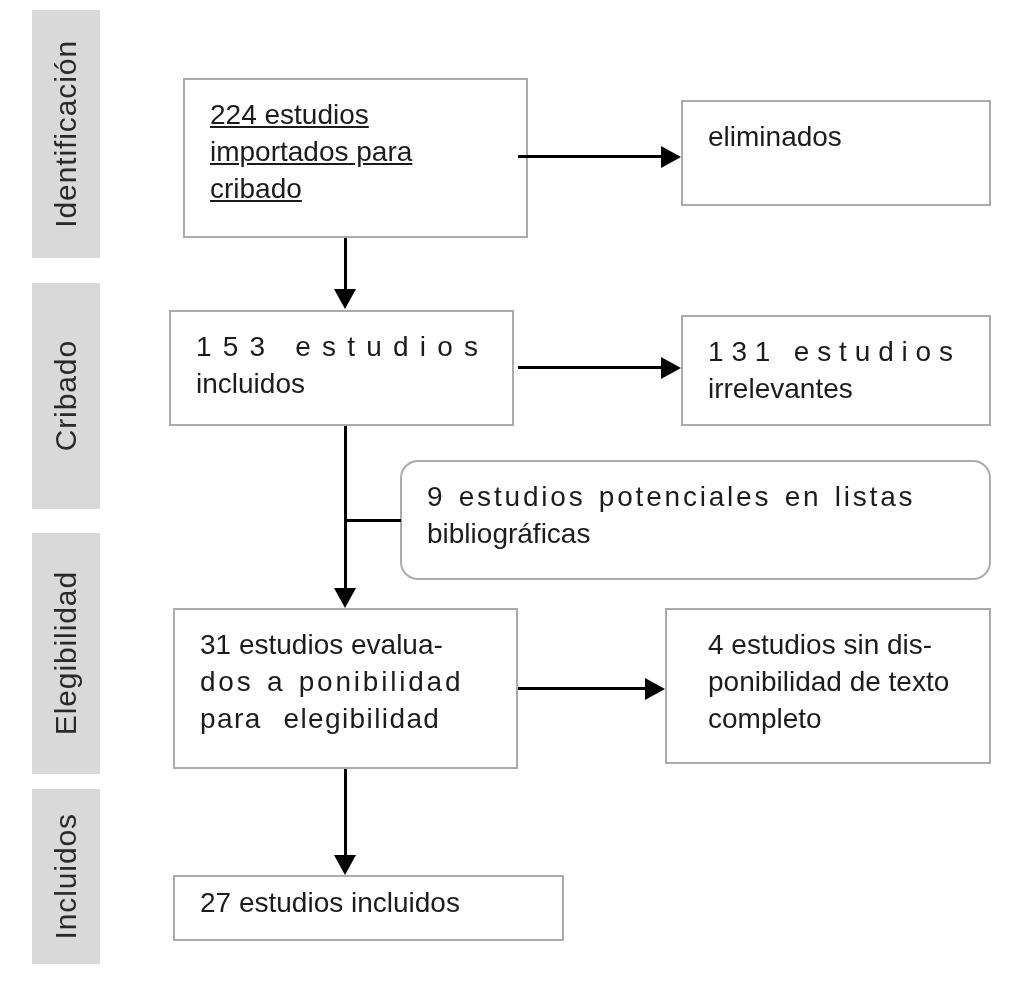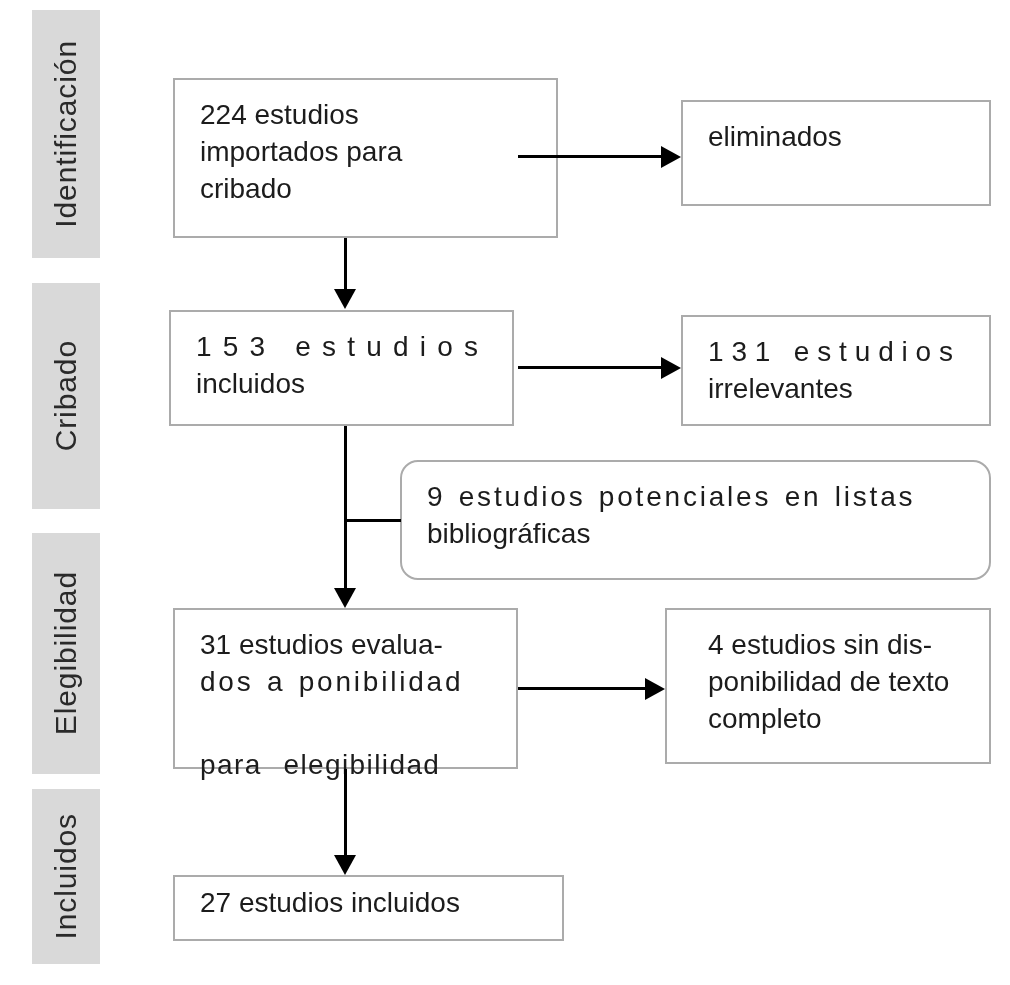--- a/index.html
+++ b/index.html
@@ -38,21 +38,21 @@
     box-sizing: border-box;
     padding: 16px 25px;
     font-size: 28px;
     line-height: 37px;
   }
   .bline { white-space: nowrap; }
   .ls-xwide { letter-spacing: 0.40em; }
   .ls-wide  { letter-spacing: 0.28em; }
   .ls-med   { letter-spacing: 0.20em; }
   .ls-sm    { letter-spacing: 0.10em; word-spacing: 0.10em; }
-  .ls-just  { letter-spacing: 0.05em; word-spacing: 0.45em; margin-top: 46px; }
+  .ls-just  { letter-spacing: 0.05em; word-spacing: 0.45em; }
   
   .hline { position: absolute; height: 3px; background: #000; }
   .vline { position: absolute; width: 3px; background: #000; }
   .ah-right {
     position: absolute; width: 0; height: 0;
     border-top: 11px solid transparent;
     border-bottom: 11px solid transparent;
     border-left: 20px solid #000;
   }
   .ah-down {
@@ -73,21 +73,21 @@
   <div class="stage" style="top:283px; height:226px;">
     <span class="stage-label">Cribado</span>
   </div>
   <div class="stage" style="top:533px; height:241px;">
     <span class="stage-label">Elegibilidad</span>
   </div>
   <div class="stage" style="top:789px; height:175px;">
     <span class="stage-label">Incluidos</span>
   </div>
 
-  <div class="box" style="left:173px; top:78px; width:385px; height:160px;">
+  <div class="box" style="left:183px; top:78px; width:345px; height:160px;text-decoration:underline;">
     <div class="bline">224 estudios</div>
     <div class="bline">importados para</div>
     <div class="bline">cribado</div>
   </div>
 
   <div class="box" style="left:681px; top:100px; width:310px; height:106px;">
     <div class="bline">eliminados</div>
   </div>
 
   <div class="box" style="left:169px; top:310px; width:345px; height:116px;">

